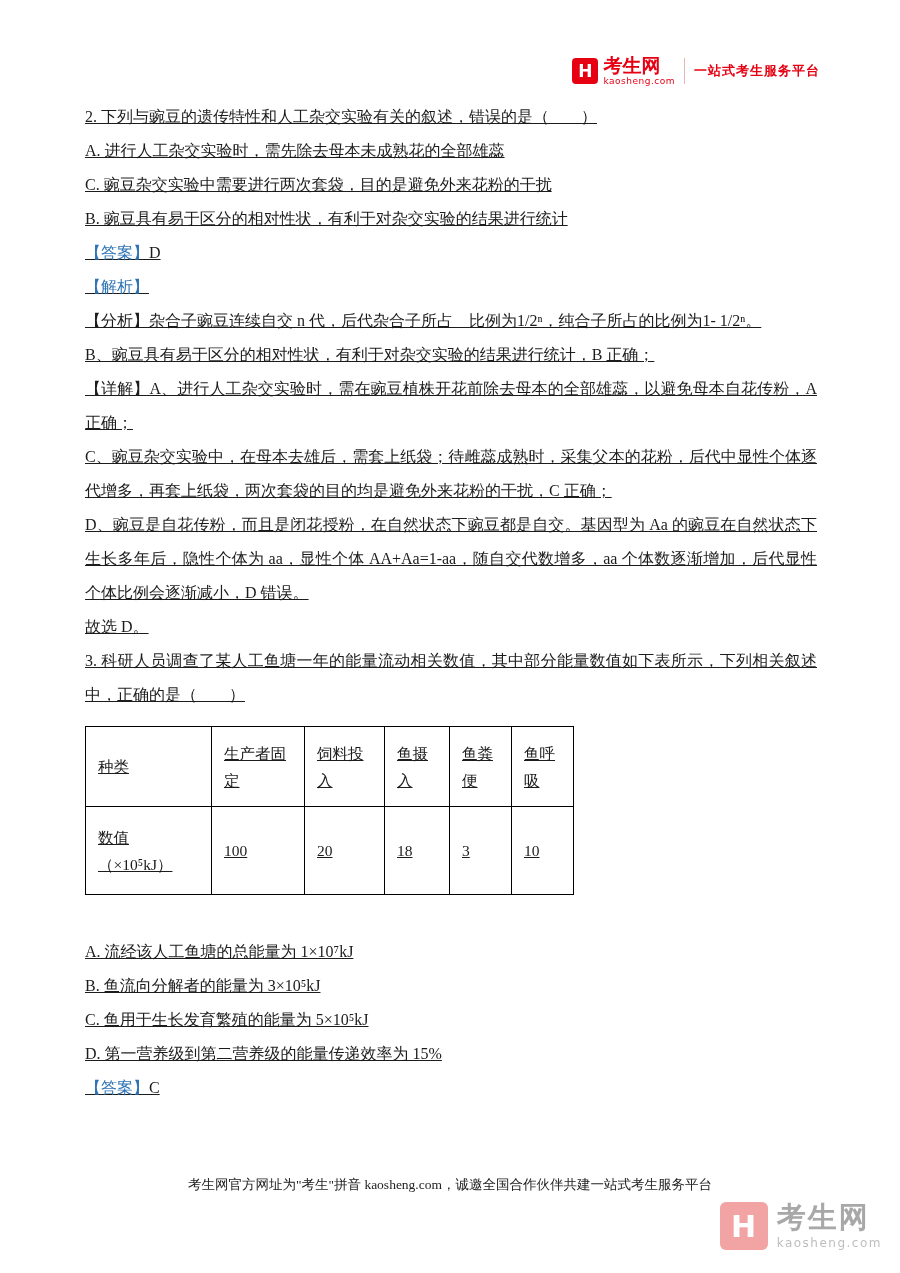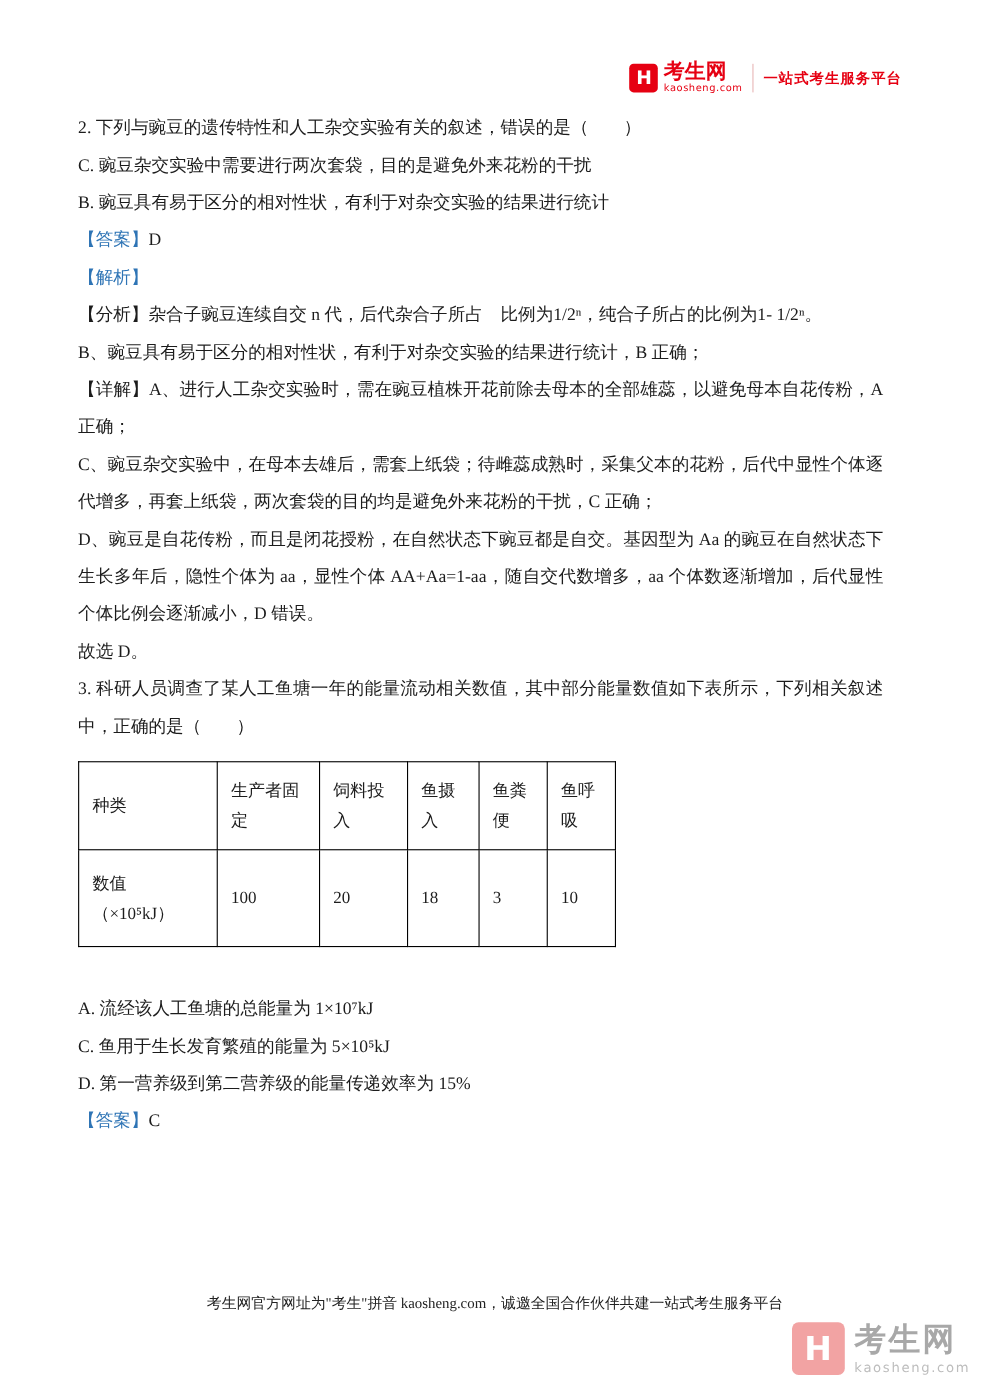--- a/index.html
+++ b/index.html
@@ -19,21 +19,21 @@
     display:flex; align-items:center; justify-content:center;
     font-family:"DejaVu Sans",sans-serif; font-weight:bold; font-size:17px;
   }
   .brand-texts { display:flex; flex-direction:column; line-height:1; }
   .brand-name { color:#e60012; font-weight:bold; font-size:19px; font-family:"DejaVu Sans",sans-serif; }
   .brand-domain { color:#e60012; font-size:9px; margin-top:2px; letter-spacing:.5px; font-family:"DejaVu Sans",sans-serif; }
   .brand-sep { width:1px; height:26px; background:#e8b6b6; }
   .brand-slogan { color:#e60012; font-size:13px; font-weight:bold; letter-spacing:1px; }
 
   
-  .doc { position:absolute; left:71px; top:100px; width:732px; }
+  .doc { position:absolute; left:85px; top:100px; width:732px;text-decoration:underline; }
   .doc p { font-size:16px; line-height:34px; text-align:justify; }
   .blue { color:#2e74b5; }
 
   
   table.energy { border-collapse:collapse; margin:14px 0 40px 0; }
   .energy th, .energy td {
     border:1px solid #000; font-weight:normal; font-size:15.5px;
     text-align:left; vertical-align:middle;
     padding:6px 6px 6px 12px; white-space:pre-line; line-height:27px;
   }
@@ -72,20 +72,21 @@
         <span class="brand-domain">kaosheng.com</span>
       </div>
     </div>
     <div class="brand-sep"></div>
     <span class="brand-slogan">一站式考生服务平台</span>
   </div>
 
   <div class="doc">
 
     <p>2. 下列与豌豆的遗传特性和人工杂交实验有关的叙述，错误的是（　　）</p>
+    <p>A. 进行人工杂交实验时，需先除去母本未成熟花的全部雄蕊</p>
     <p>C. 豌豆杂交实验中需要进行两次套袋，目的是避免外来花粉的干扰</p>
     <p>B. 豌豆具有易于区分的相对性状，有利于对杂交实验的结果进行统计</p>
 
     <p><span class="blue">【答案】</span><span>D</span></p>
 
     <p><span class="blue">【解析】</span></p>
 
     <p>【分析】杂合子豌豆连续自交 n 代，后代杂合子所占　比例为1/2ⁿ，纯合子所占的比例为1- 1/2ⁿ。</p>
     <p>B、豌豆具有易于区分的相对性状，有利于对杂交实验的结果进行统计，B 正确；</p>
     <p>【详解】A、进行人工杂交实验时，需在豌豆植株开花前除去母本的全部雄蕊，以避免母本自花传粉，A 正确；</p>
@@ -116,20 +117,21 @@
         <td class="c1">100</td>
         <td class="c2">20</td>
         <td class="c3">18</td>
         <td class="c4">3</td>
         <td class="c5">10</td>
       </tr>
       </tbody>
     </table>
 
     <p>A. 流经该人工鱼塘的总能量为 1×10⁷kJ</p>
+    <p>B. 鱼流向分解者的能量为 3×10⁵kJ</p>
     <p>C. 鱼用于生长发育繁殖的能量为 5×10⁵kJ</p>
     <p>D. 第一营养级到第二营养级的能量传递效率为 15%</p>
 
     <p><span class="blue">【答案】</span><span>C</span></p>
 
   </div>
 
   <div class="footer">考生网官方网址为"考生"拼音 kaosheng.com，诚邀全国合作伙伴共建一站式考生服务平台</div>
 
   <div class="watermark">

